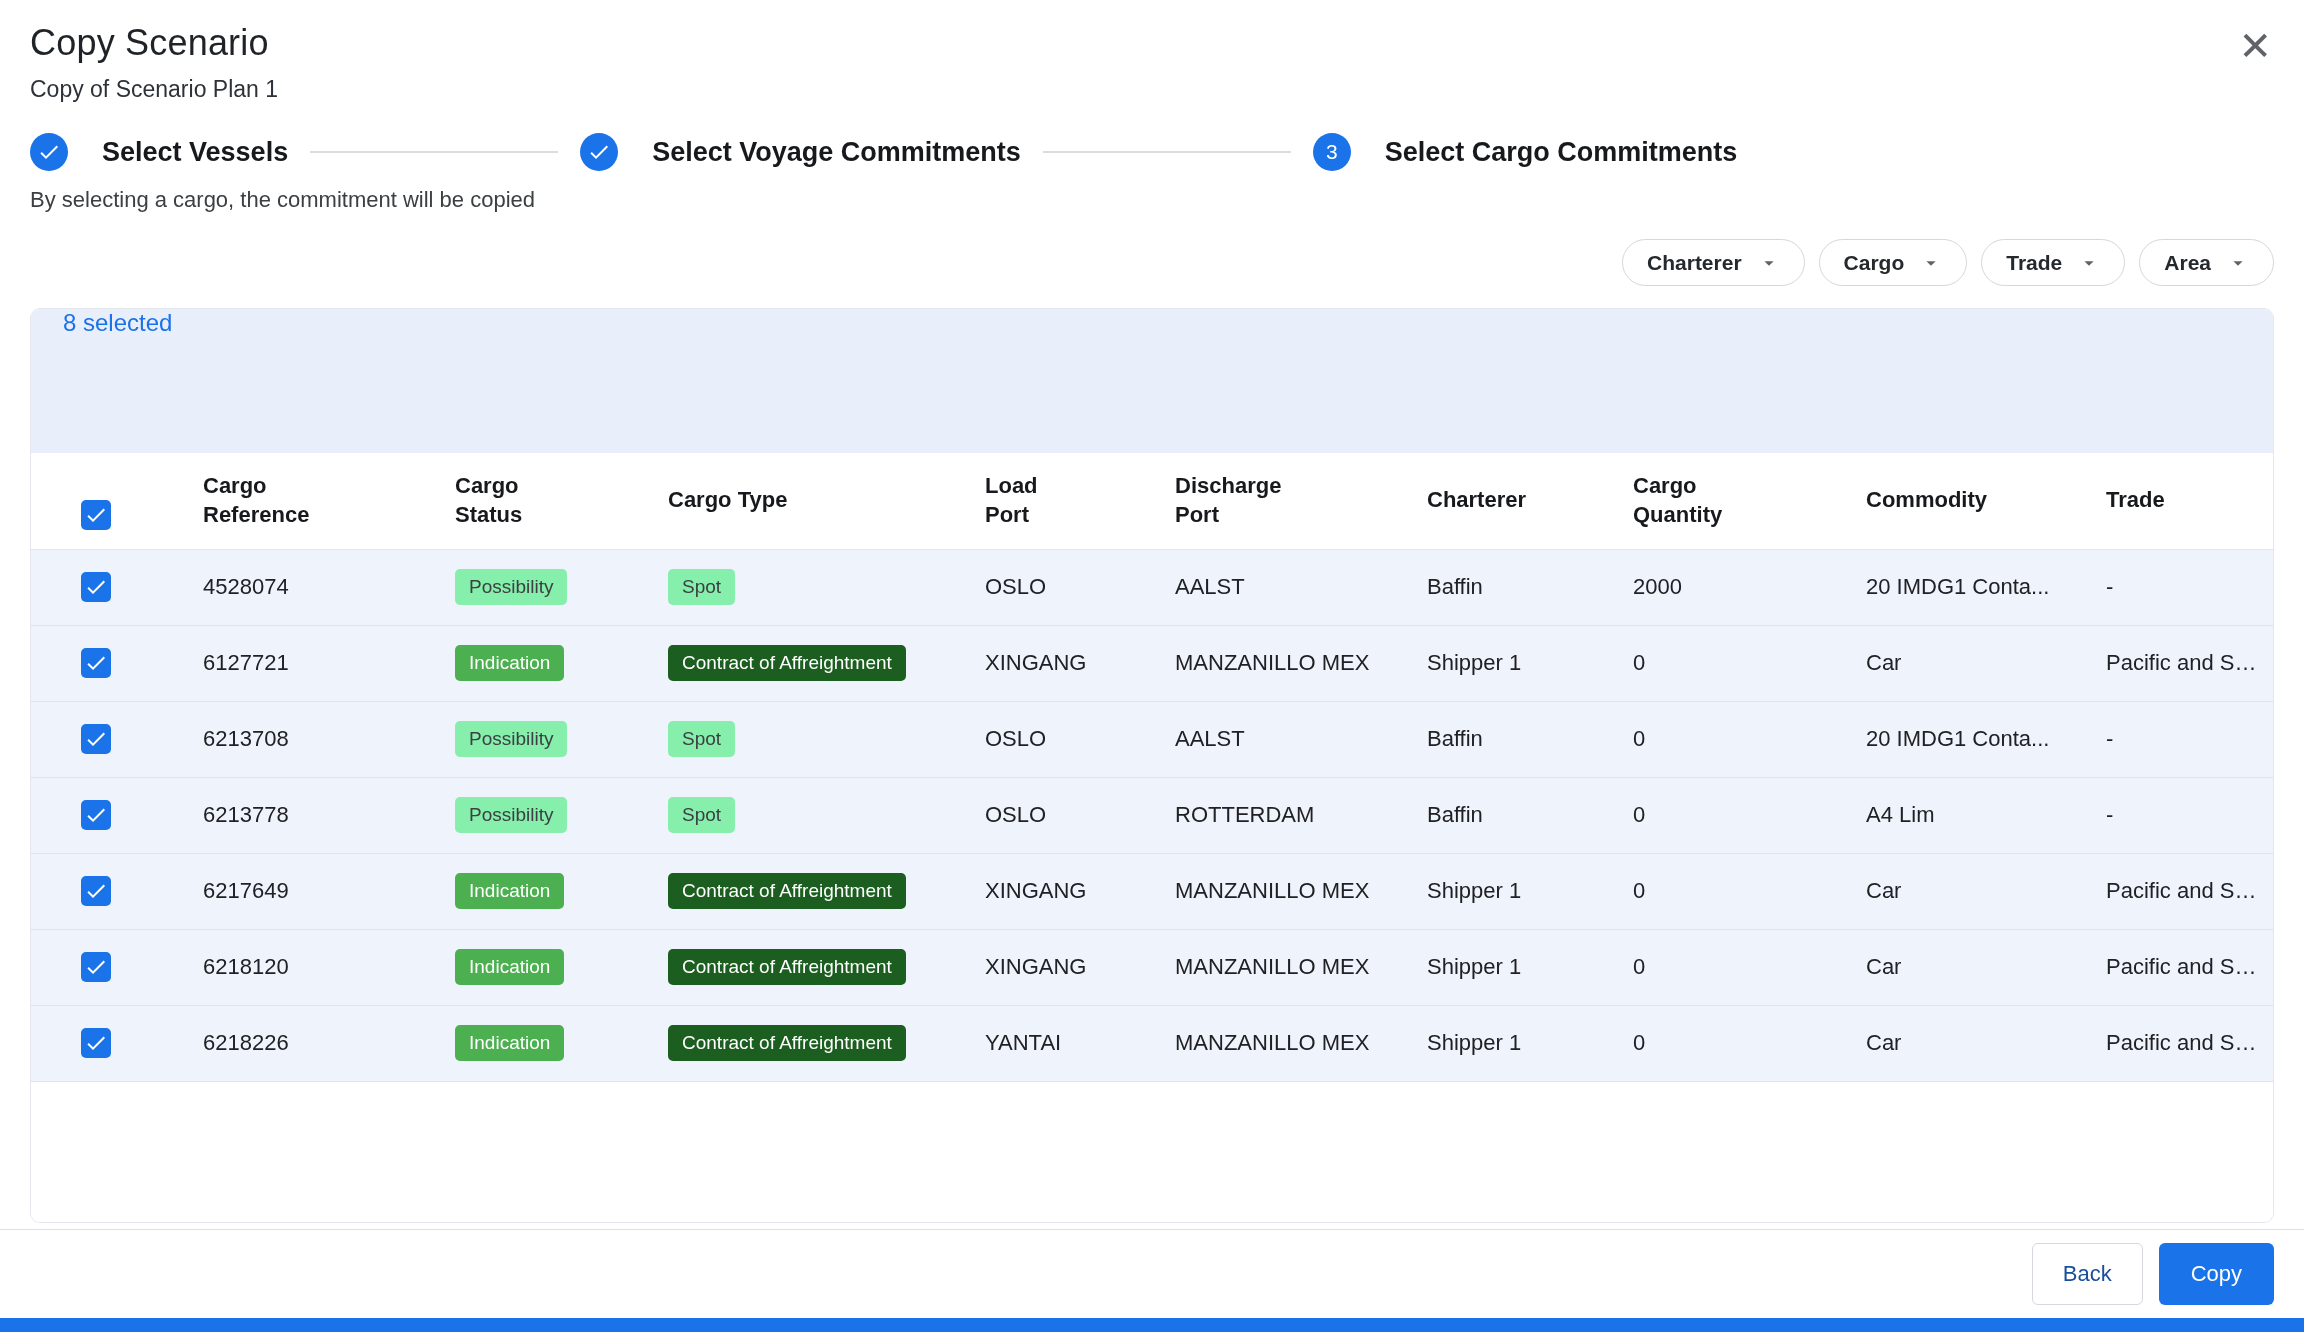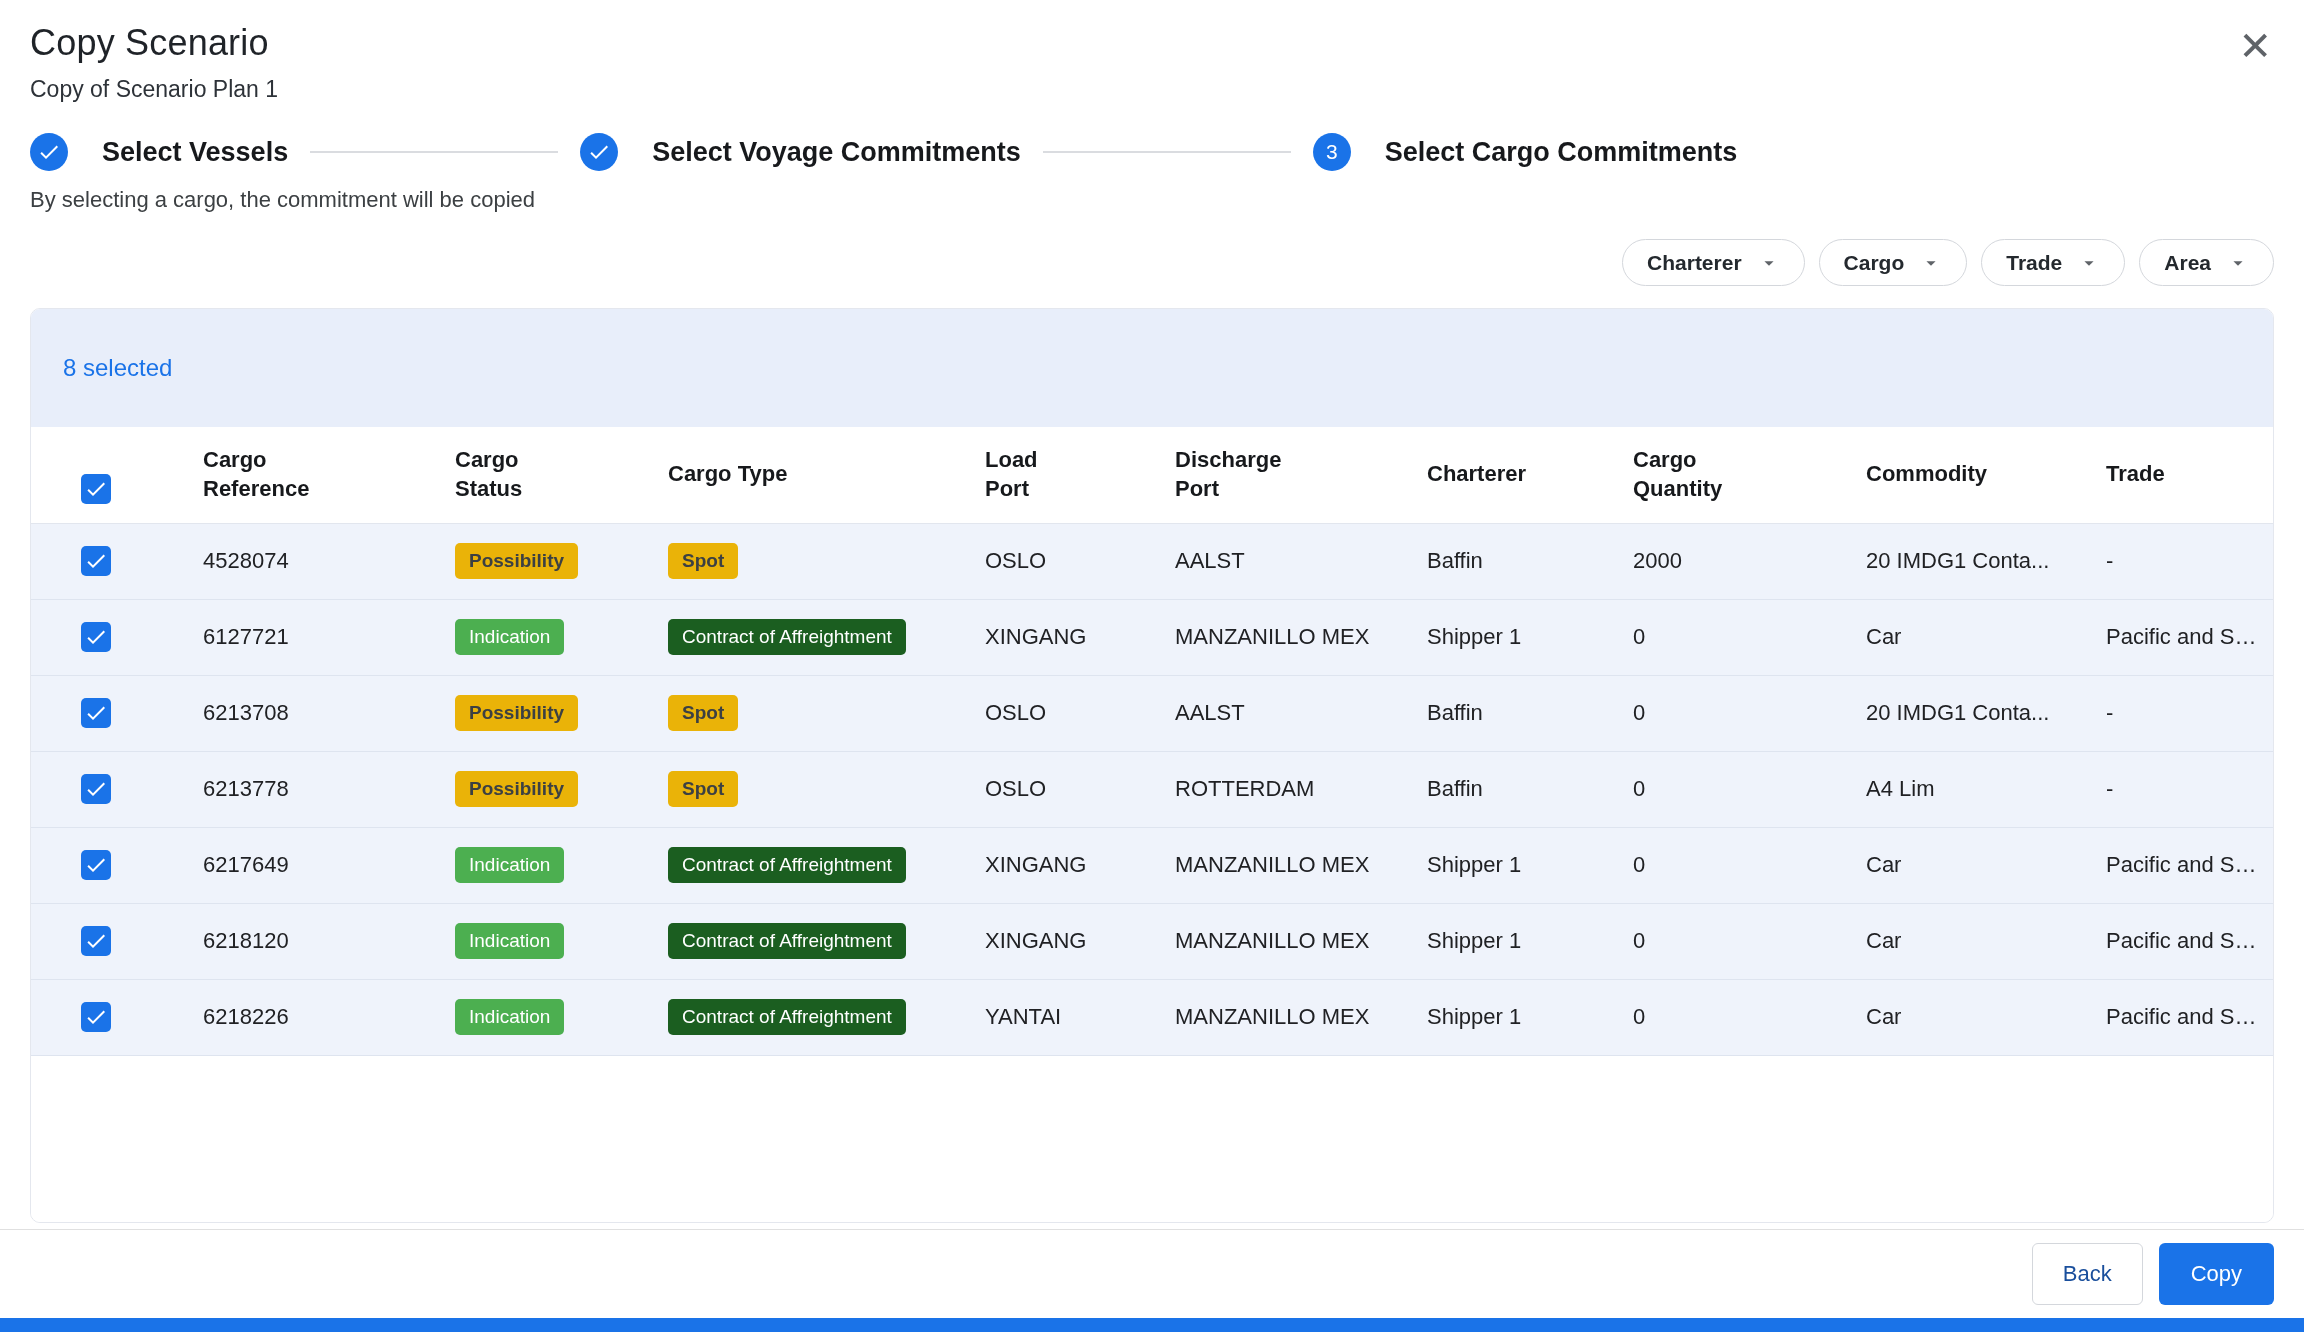--- a/index.html
+++ b/index.html
@@ -42,22 +42,22 @@
   }
   .filter-pill svg{ width:22px; height:22px; }
 
   .panel{
     margin:22px 30px 6px; flex:1;
     border:1px solid #e4e7ee; border-radius:10px;
     background:#fff; overflow:hidden;
     display:flex; flex-direction:column;
   }
   .selection-banner{
-    background:var(--banner-bg); height:118px; flex:none;
-    display:flex; align-items:center; padding:0 32px;
+    background:var(--banner-bg); height:144px; flex:none;
+    display:flex; padding:0 32px;
     font-size:24px; color:var(--accent-blue);
   }
   table{ width:100%; border-collapse:collapse; table-layout:fixed; }
   thead th{
     background:#fff; text-align:left; vertical-align:middle;
     font-size:22px; font-weight:700; color:#17191c;
     height:96px; padding:10px 12px;
     border-bottom:1px solid #e2e6ee;
     white-space:pre-line; line-height:1.3;
   }
@@ -76,21 +76,21 @@
     background:var(--accent-blue);
     display:inline-flex; align-items:center; justify-content:center;
     cursor:pointer; vertical-align:middle;
   }
   .checkbox svg{ width:24px; height:24px; }
 
   .badge{
     display:inline-block; padding:6px 14px; border-radius:5px;
     font-size:19px; line-height:1.25; white-space:nowrap;
   }
-  .badge-gray{ background:#eab308; color:#3c4043;font-weight:bold; }
+  .badge-gray{ background:#86efac; color:#3c4043; }
   .badge-green{ background:#4caf50; color:#fff; }
   .badge-darkgreen{ background:#1b5e20; color:#fff; }
 
   .dialog-footer{
     flex:none; border-top:1px solid #e0e0e0;
     padding:13px 30px; display:flex; justify-content:flex-end; gap:16px;
     background:#fff;
   }
   .btn{ height:62px; border-radius:6px; font-size:22px; cursor:pointer; font-family:inherit; }
   .btn-back{ background:#fff; border:1px solid #d4d7dc; color:#1a4f9c; padding:0 30px; }

